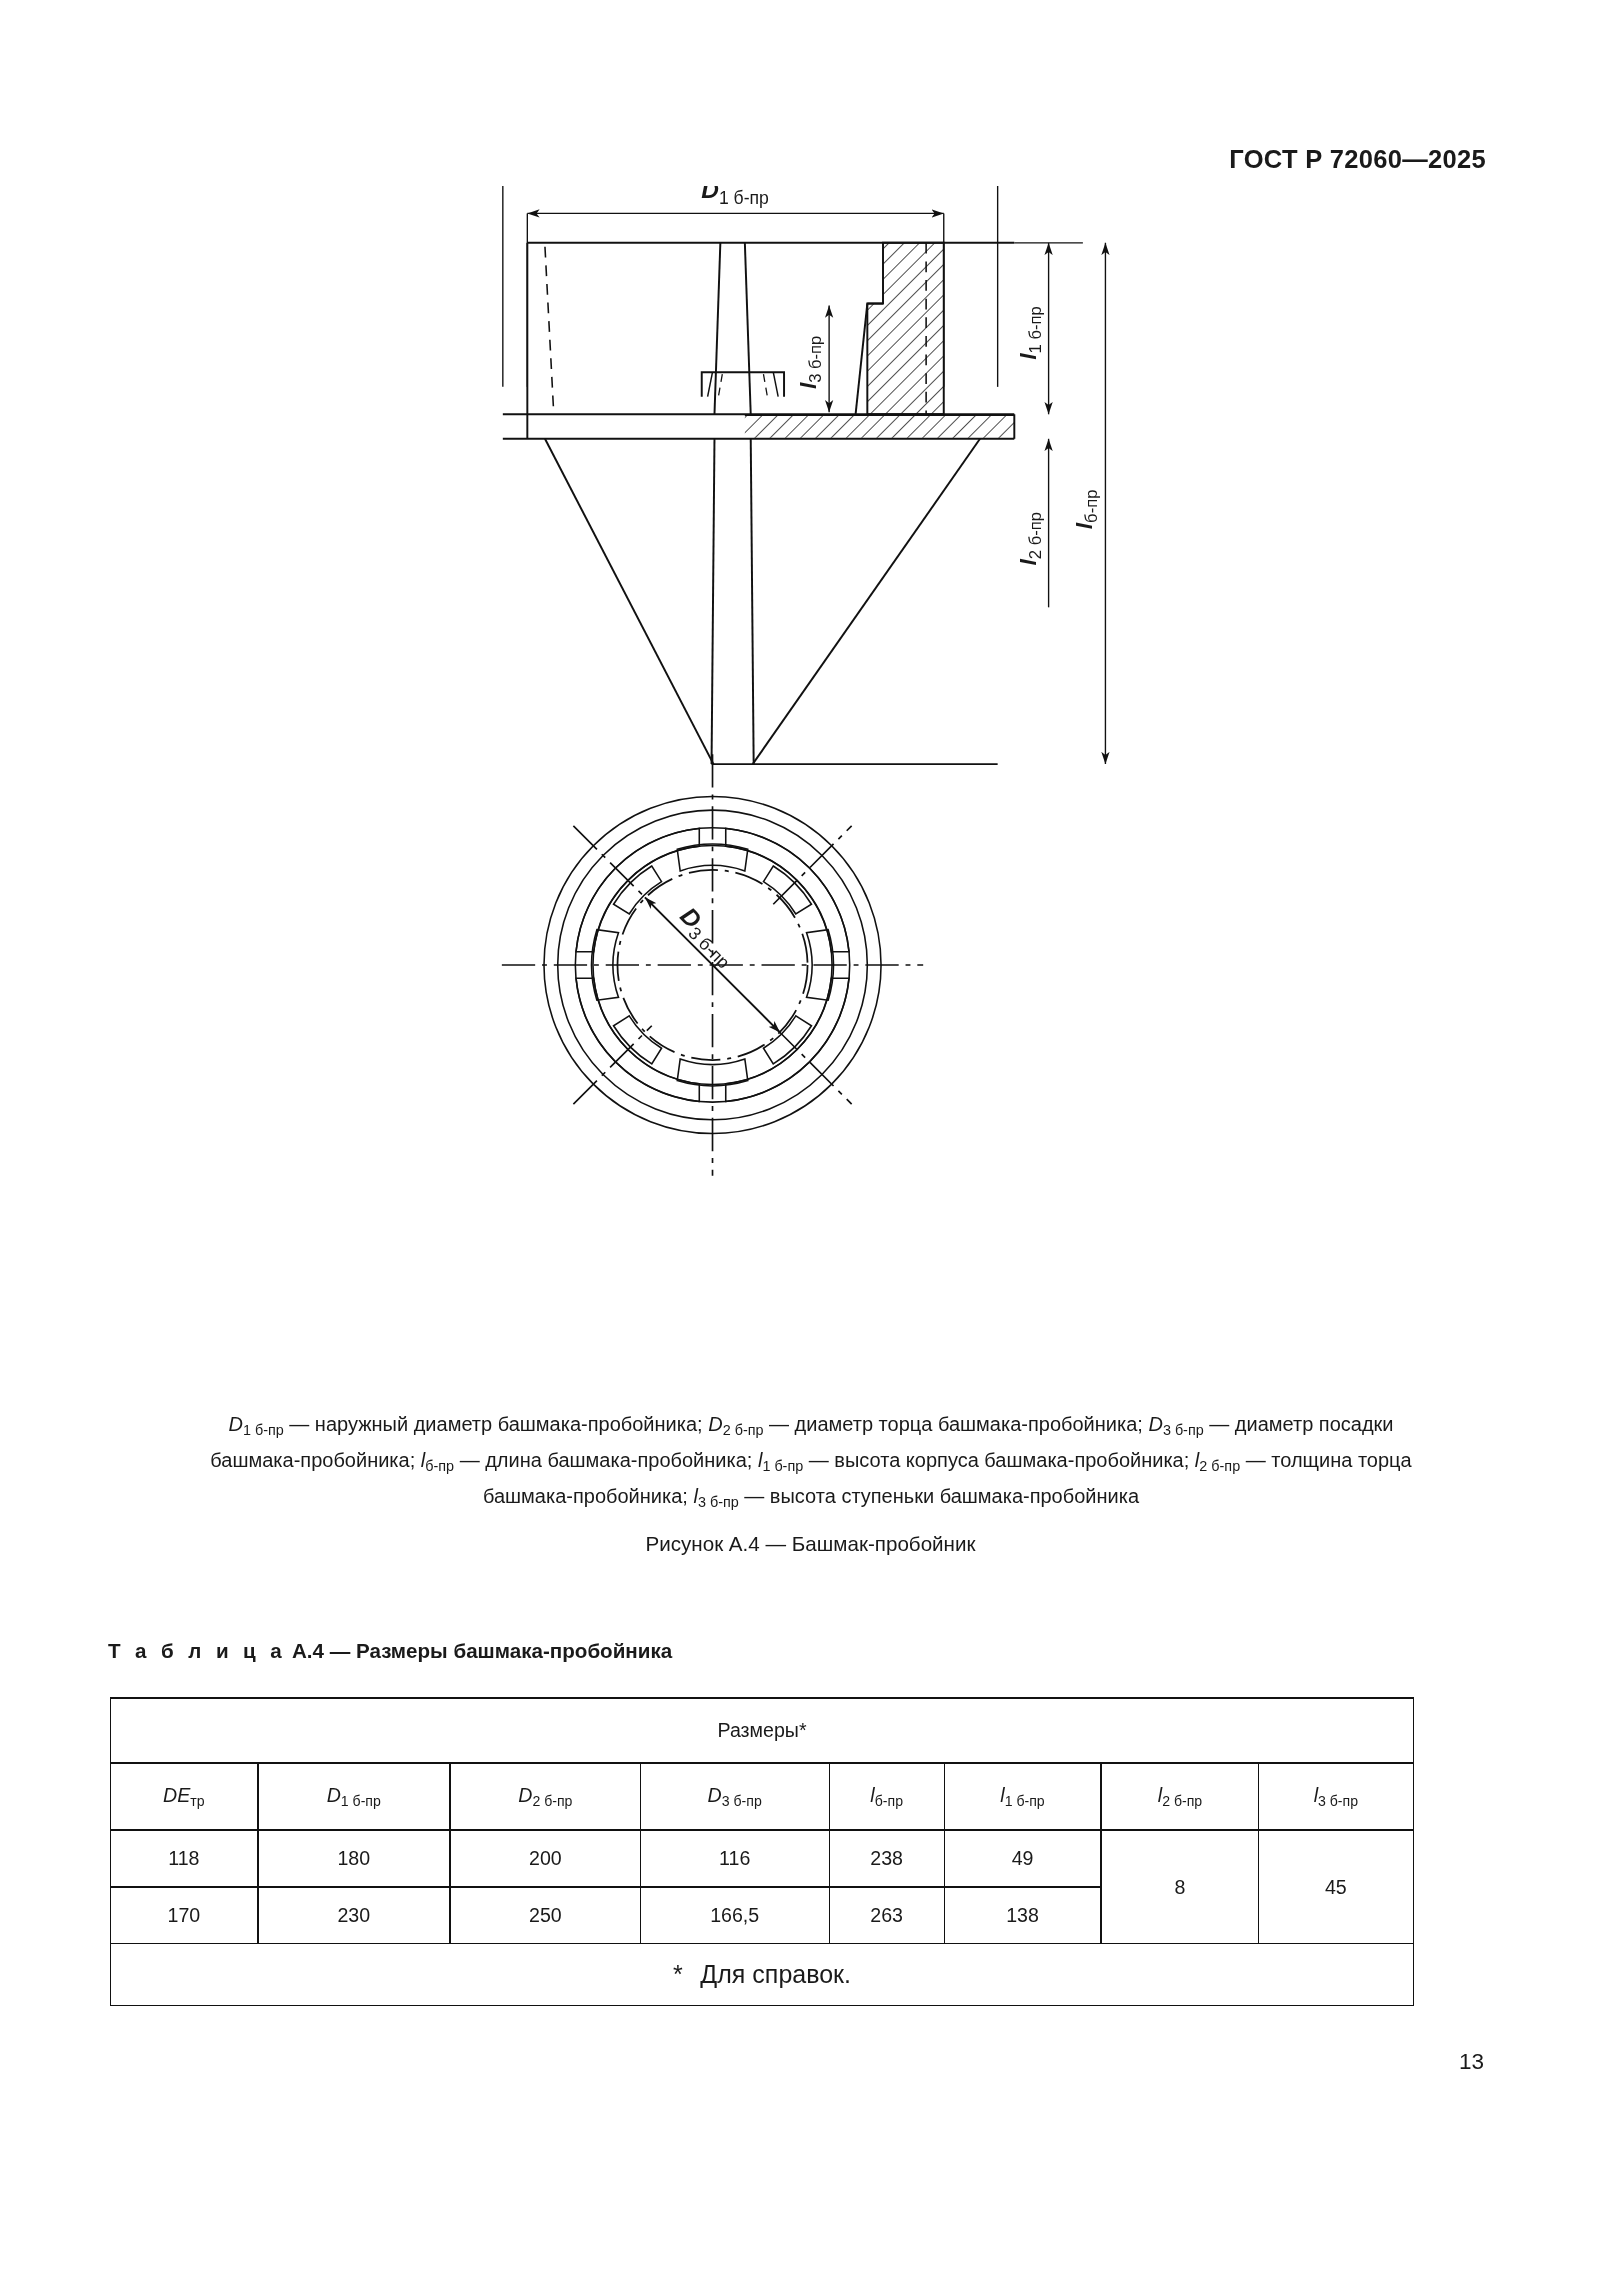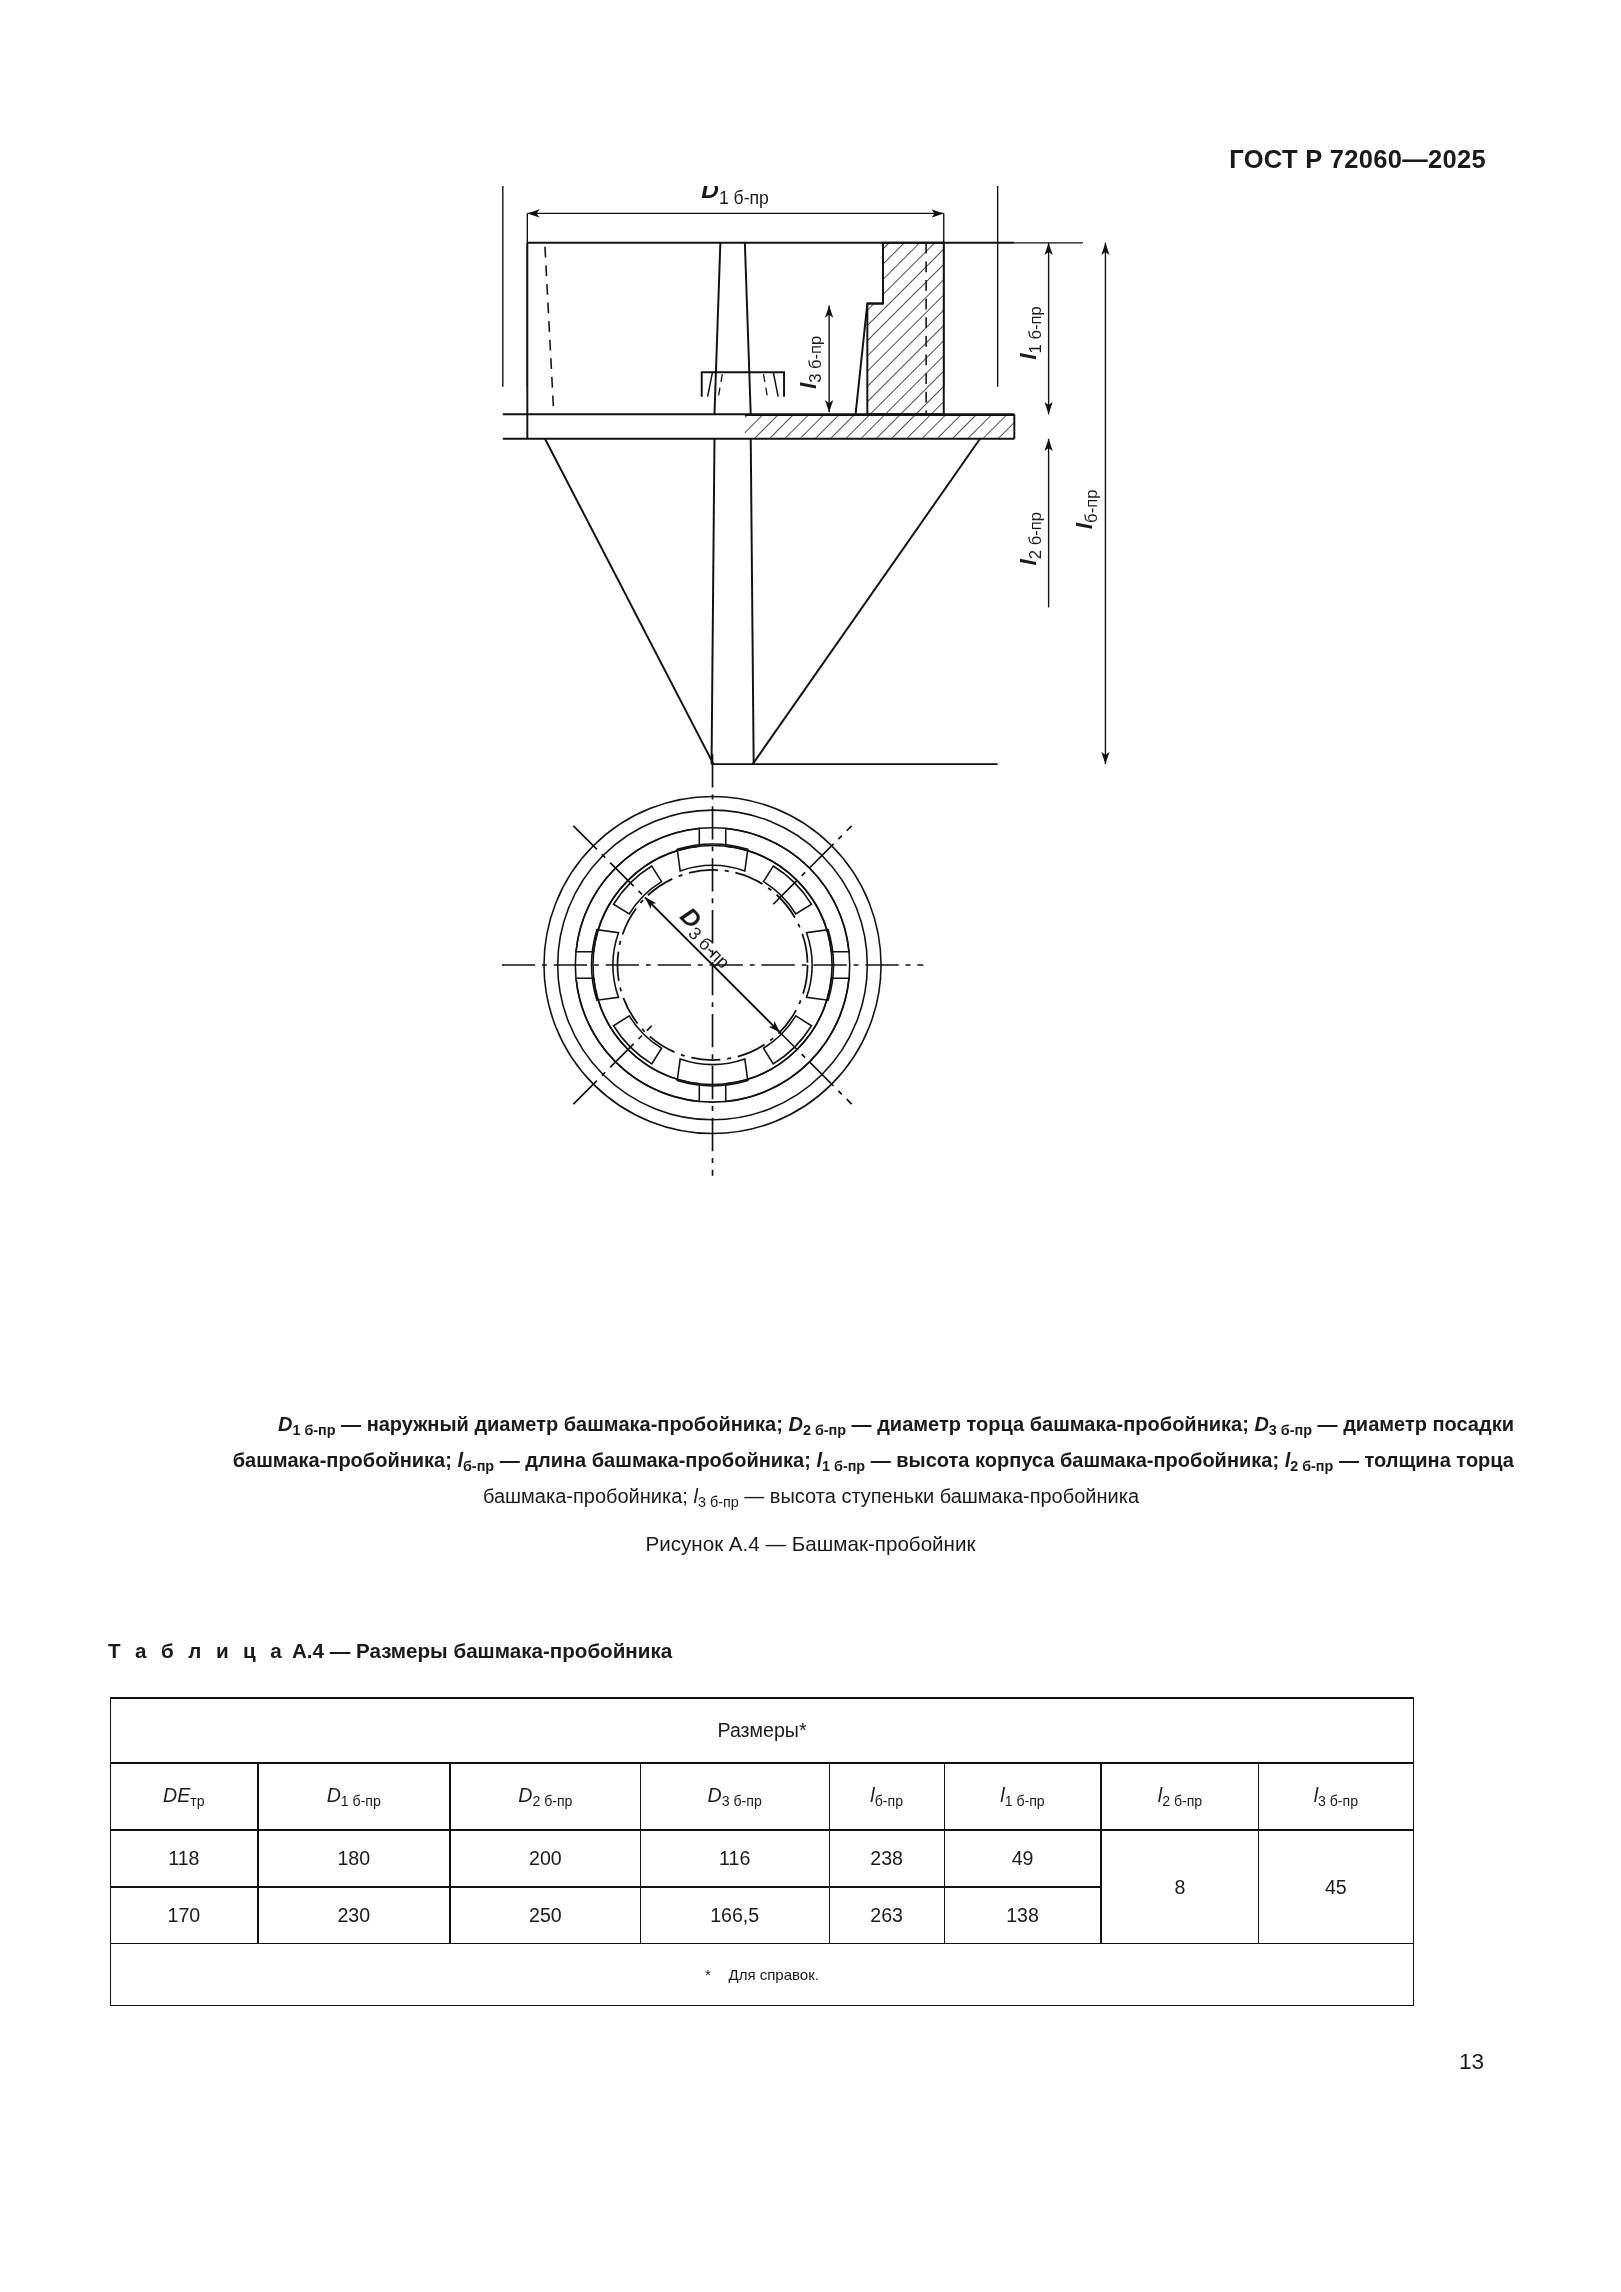--- a/index.html
+++ b/index.html
@@ -41,21 +41,21 @@
   
   .legend {
     position: absolute;
     top: 1409px;
     left: 108px;
     width: 1406px;
     font-size: 20px;
     line-height: 30px;
     text-align: center;
   }
-  .legend .l1, .legend .l2 { text-align: right; font-weight: bold; }
+  .legend .l1, .legend .l2 { text-align: center; }
   .legend .l3 { text-align: center; }
   .legend i { font-style: italic; }
   .legend sub {
     font-size: 0.72em;
     vertical-align: -0.28em;
     font-style: normal;
     letter-spacing: 0;
   }
 
   .figure-title {
@@ -94,21 +94,21 @@
     padding: 0;
   }
   table.dims .outer-top td { border-top-width: 2px; }
   .row-group-head td { height: 63px; }
   .row-head td { height: 65px; }
   .row-data td { height: 55px; }
   .row-note td { height: 61px; }
   .row-note td {
     text-align: left;
     padding-left: 33px;
-    font-size: 15px;
+    font-size: 25px;
   }
   .note-star { margin-right: 17.6px; }
   .hdr-strong { border-top: 2.4px solid #111 !important; }
   .sep-strong { border-bottom: 2.4px solid #111 !important; }
   .vsep-strong { border-left: 2.2px solid #111 !important; }
   td i { font-style: italic; }
   td sub {
     font-size: 0.72em;
     vertical-align: -0.3em;
     font-style: normal;

